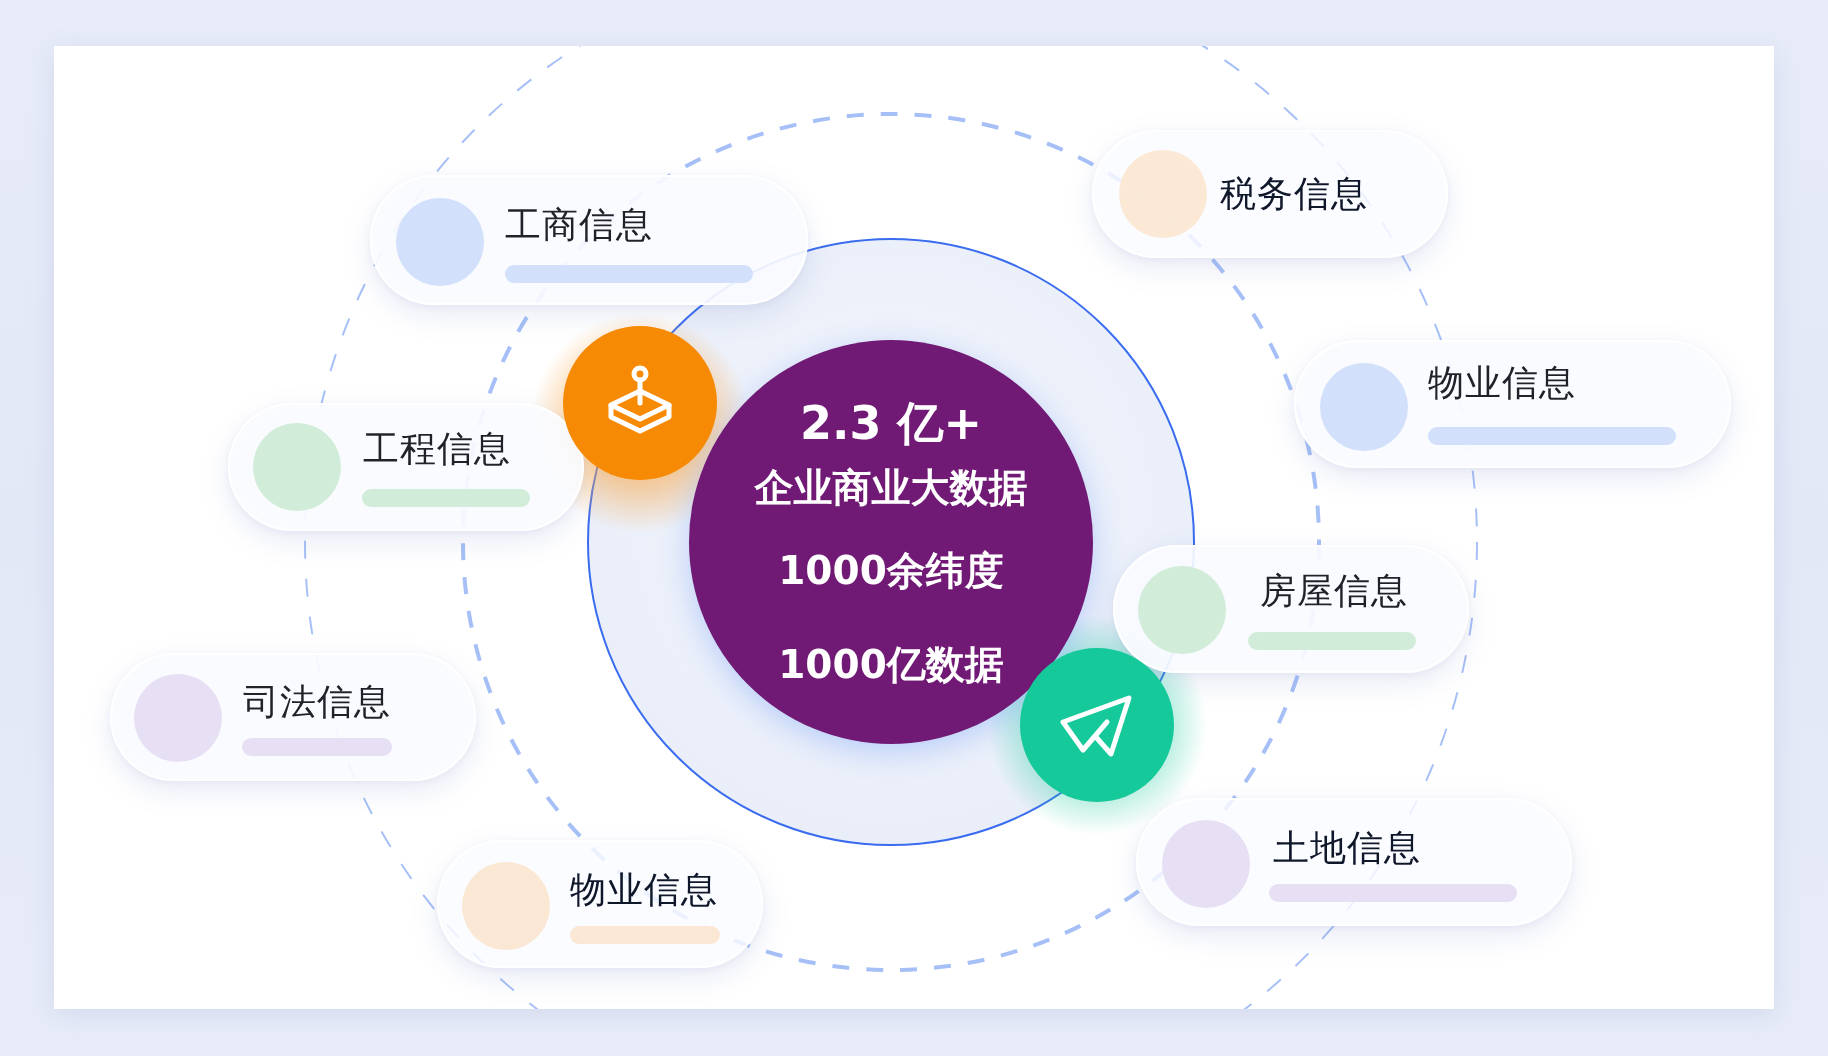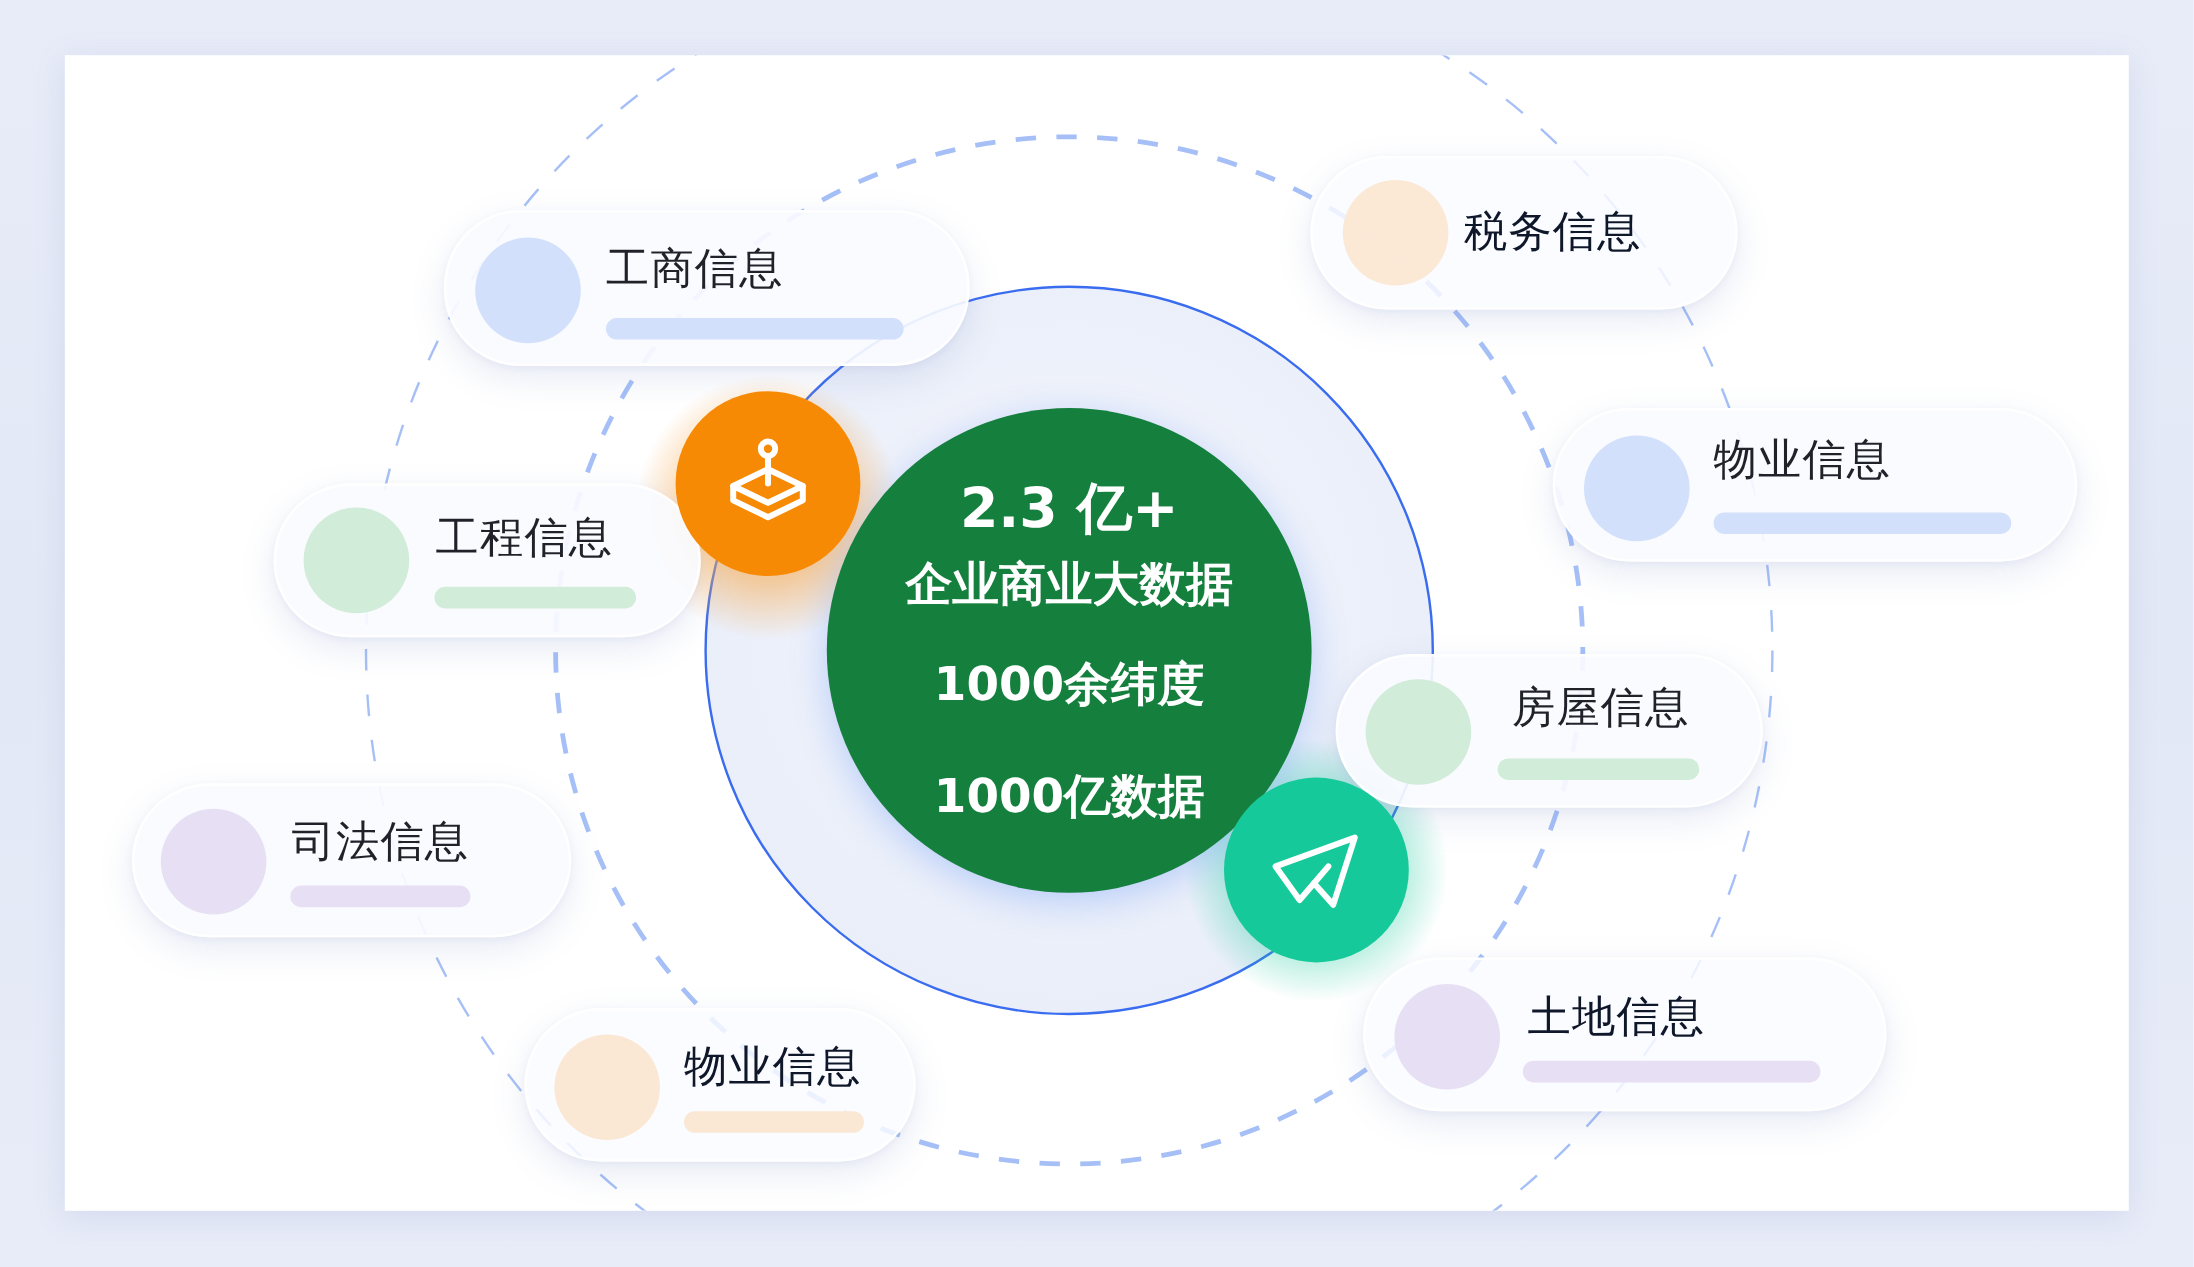--- a/index.html
+++ b/index.html
@@ -61,21 +61,21 @@
         <stop offset="100%" stop-color="rgba(22,201,154,0)"></stop>
       </radialGradient>
     </defs>
     <circle cx="837" cy="496" r="586" fill="none" stroke="#a6c0f7" stroke-width="2" stroke-dasharray="18 20"></circle>
     <circle cx="837" cy="496" r="428" fill="none" stroke="#a6c0f7" stroke-width="4" stroke-dasharray="17 17"></circle>
     <circle cx="837" cy="496" r="303" fill="url(#discFill)" stroke="#3a6cf0" stroke-width="2"></circle>
     <circle cx="586" cy="377" r="110" fill="url(#orangeGlow)"></circle>
     <circle cx="1043" cy="679" r="110" fill="url(#greenGlow)"></circle>
   </svg>
 
-  <div class="hub-center" style="left:635px; top:294px; width:404px; height:404px; background:#15803d; box-shadow:0 8px 30px rgba(30,102,253,0.25);">
+  <div class="hub-center" style="left:635px; top:294px; width:404px; height:404px; background:#701a75; box-shadow:0 8px 30px rgba(30,102,253,0.25);">
     <div class="hub-line" style="font-size:46px; margin-bottom:22px;">2.3 亿+</div>
     <div class="hub-line" style="font-size:39px; margin-bottom:44px;">企业商业大数据</div>
     <div class="hub-line" style="font-size:39px; margin-bottom:10px;">1000余纬度</div>
     <div class="hub-line" style="font-size:39px;margin-top:45px;">1000亿数据</div>
   </div>
 
   <div class="card" style="left:316px; top:129px; width:438px; height:130px;">
     <div class="card-dot" style="left:24px; top:21px; width:88px; height:88px; background:#d2e0fc;"></div>
     <div class="card-label" style="left:133px; top:30px;">工商信息</div>
     <div class="card-bar" style="left:133px; top:88px; width:248px; background:#d2e0fc;"></div>

